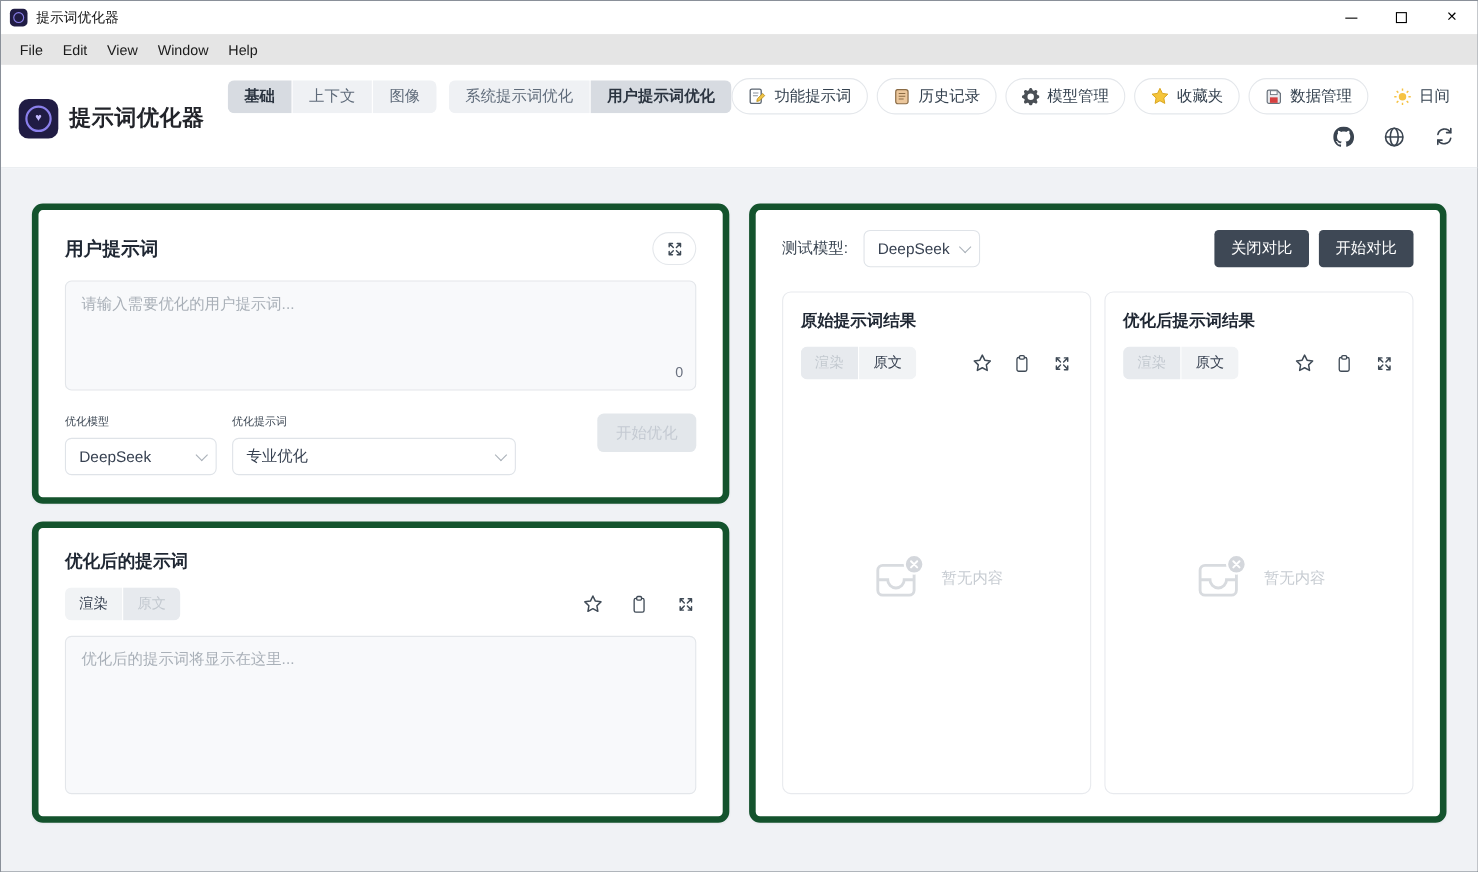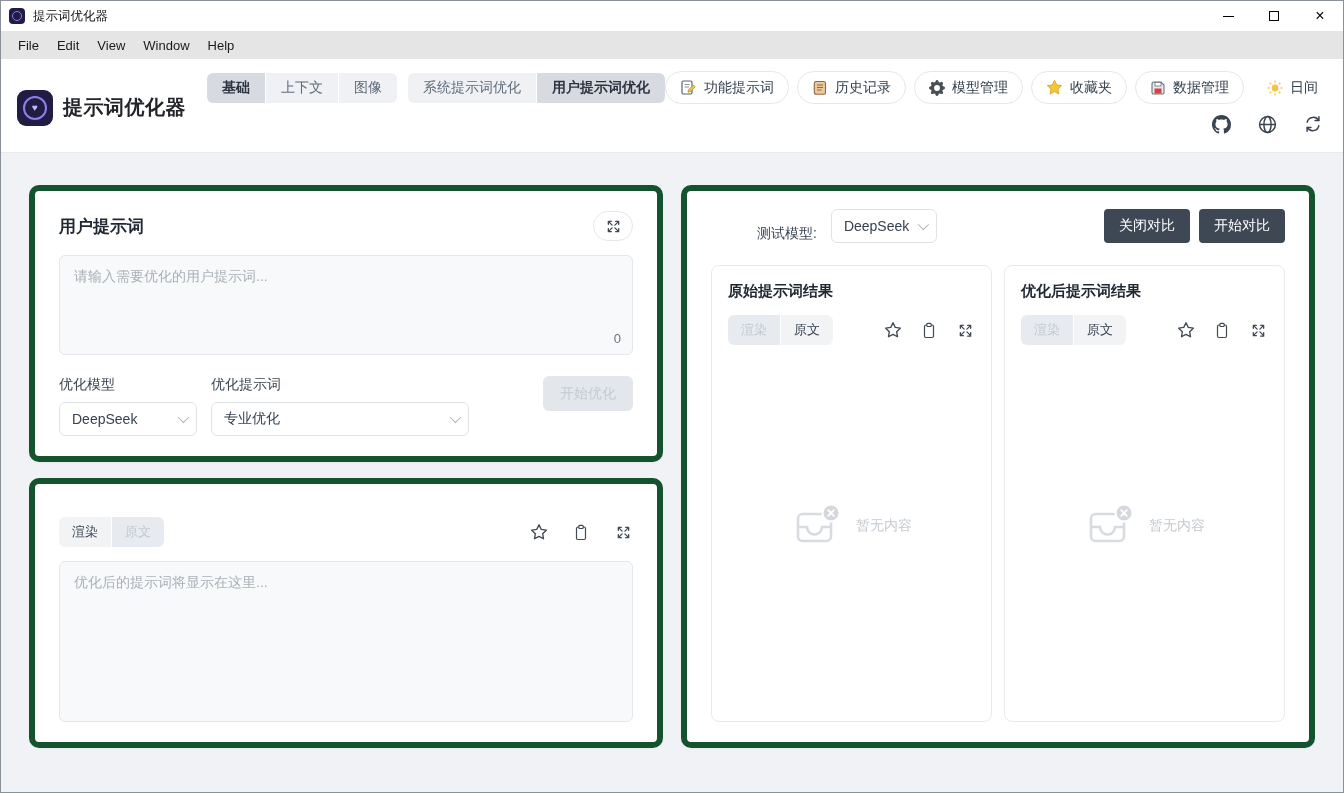--- a/index.html
+++ b/index.html
@@ -53,40 +53,40 @@
 
   .ta-wrap { position:relative; margin-top:14px; }
   textarea { width:100%; background:#f8f9fb; border:1px solid #e3e6ea; border-radius:6px; padding:12px 26px 26px 14px; font-size:14px; color:#374151; font-family:inherit; resize:none; display:block; }
   textarea::placeholder { color:#a9b0b8; }
   .ta-input { height:100px; }
   .ta-result { height:166px; }
   .char-count { position:absolute; right:12px; bottom:9px; font-size:13px; color:#6b7280; }
 
   .controls-row { display:flex; align-items:flex-start; margin-top:21px; }
   .field { display:flex; flex-direction:column; gap:8px; }
-  .field-label { font-size:14px; color:#3a4552; }
+  .field-label { font-size:10px; color:#3a4552; }
   .select { display:flex; align-items:center; justify-content:space-between; height:34px; border:1px solid #dfe3e8; border-radius:6px; background:#fff; padding:0 10px 0 12px; font-size:14px; color:#374151; cursor:pointer; }
   .sel-model { width:138px; }
   .chevron { width:8px; height:8px; border-right:1.5px solid #aab1b9; border-bottom:1.5px solid #aab1b9; transform:rotate(45deg) translateY(-2px); flex:none; margin-left:8px; }
   .btn-optimize { margin-left:auto; height:35px; padding:0 17px; background:#e3e7eb; color:#c4cad2; font-size:14px; border:none; border-radius:6px; cursor:not-allowed; }
 
   .result-card { padding:20px 24px; flex:1; display:flex; flex-direction:column; }
   .toggle-row { display:flex; align-items:center; margin-top:13px; }
   .toggle { display:inline-flex; gap:1px; border-radius:6px; overflow:hidden; }
   .tgl { font-size:13px; padding:6px 13px; cursor:pointer; }
   .tgl.on { background:#f1f3f5; color:#374151; }
   .tgl.off { background:#e7eaee; color:#c2c8cf; }
   .row-icons { margin-left:auto; display:flex; align-items:center; gap:22px; }
   .icon-btn { width:20px; height:20px; display:flex; align-items:center; justify-content:center; cursor:pointer; }
   .result-card .ta-wrap { flex:1; display:flex; }
   .result-card textarea { flex:1; height:auto; }
 
   
   .right-panel { flex:1; padding:18px 24px 20px 24px; display:flex; flex-direction:column; }
-  .test-row { display:flex; align-items:flex-end;margin-left:46px; }
+  .test-row { display:flex; align-items:center; }
   .test-label { font-size:14px; color:#3a4552; }
   .sel-test { width:106px; margin-left:14px; }
   .test-spacer { flex:1; }
   .btn-dark { height:34px; padding:0 15px; background:#3e4855; color:#fff; font-size:14px; border:none; border-radius:4px; cursor:pointer; }
   .btn-dark + .btn-dark { margin-left:9px; }
   .compare-cards { display:flex; gap:12px; margin-top:22px; flex:1; min-height:0; }
   .cmp-card { flex:1; border:1px solid #e8eaee; border-radius:8px; padding:16px 16px 14px 16px; display:flex; flex-direction:column; background:#fff; }
   .cmp-title { font-size:15px; font-weight:bold; color:#1f2733; }
   .cmp-card .toggle-row { margin-top:14px; }
   .cmp-card .row-icons { gap:16px; }
@@ -275,20 +275,21 @@
             <div class="select" style="width:258px;">
               <span>专业优化</span>
               <span class="chevron"></span>
             </div>
           </div>
           <button class="btn-optimize" disabled="">开始优化</button>
         </div>
       </div>
 
       <div class="card result-card">
+        <div class="card-title" style="font-size:16px;">优化后的提示词</div>
         <div class="toggle-row">
           <div class="toggle">
             <div class="tgl on">渲染</div>
             <div class="tgl off">原文</div>
           </div>
           <div class="row-icons">
             <div class="icon-btn">
               <svg width="18" height="18" viewBox="0 0 16 16" fill="none" stroke="#3f4a56" stroke-width="1.2">
                   <path d="M8 1.6 L10 5.7 L14.5 6.35 L11.25 9.5 L12 14 L8 11.85 L4 14 L4.75 9.5 L1.5 6.35 L6 5.7 Z" stroke-linejoin="round"></path>
                 </svg>

